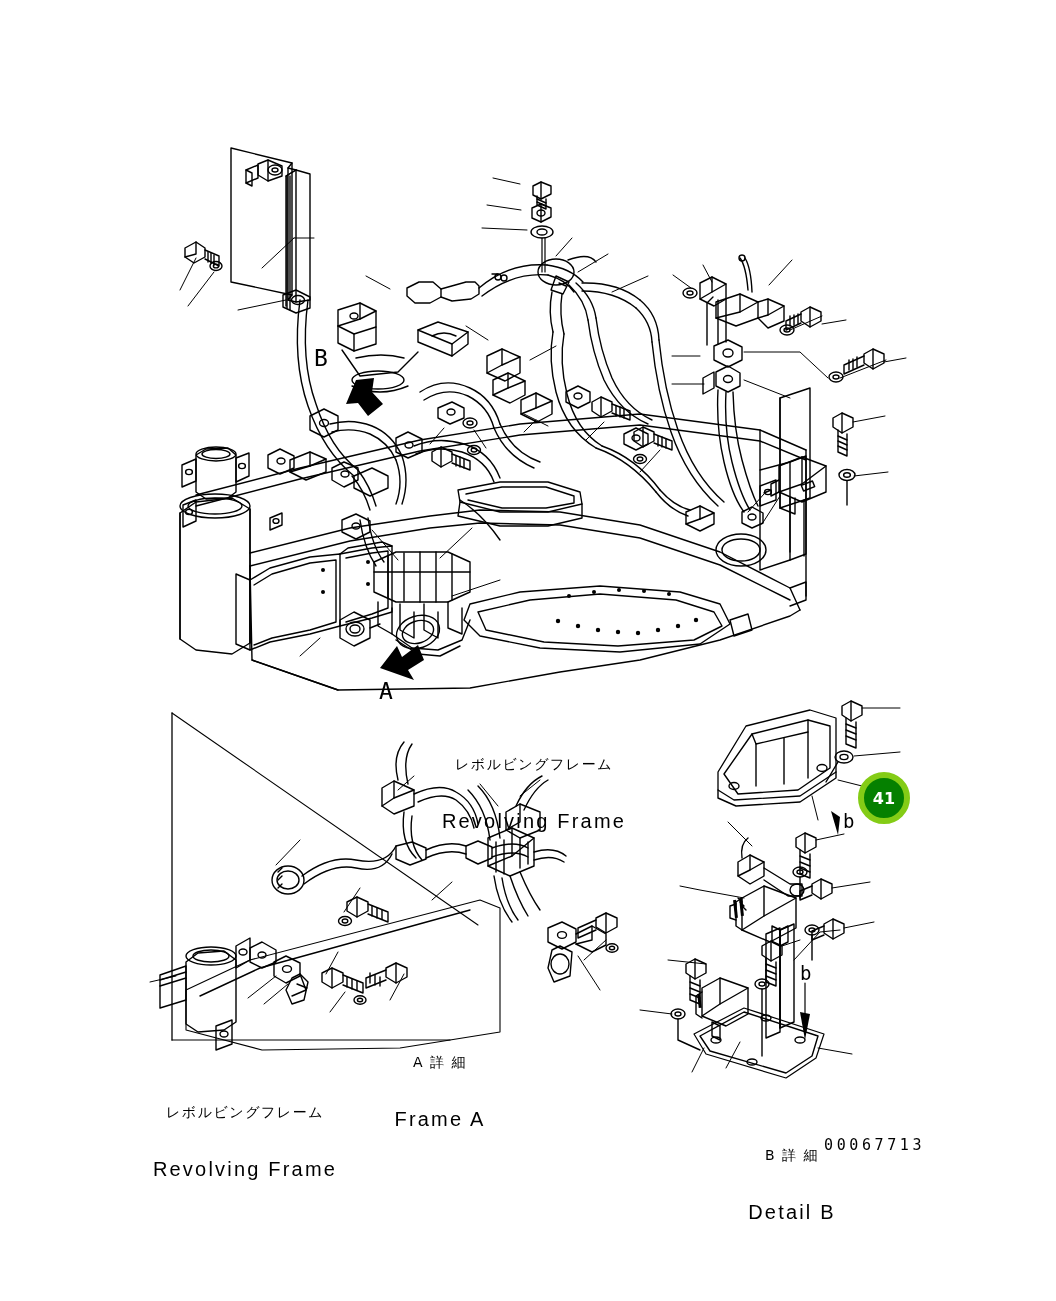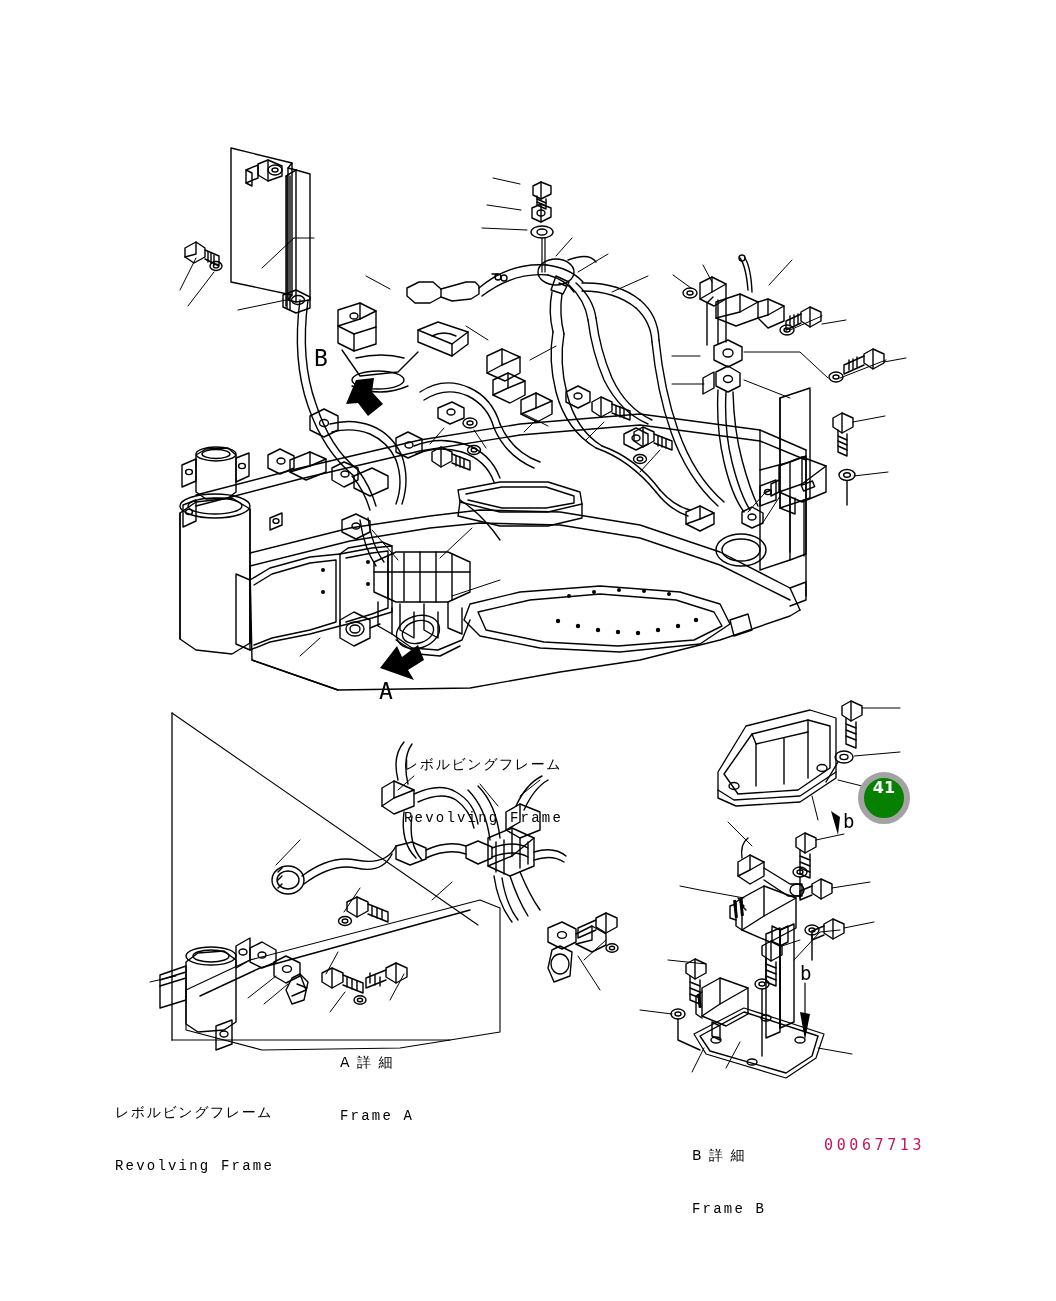--- a/index.html
+++ b/index.html
@@ -19,36 +19,36 @@
     left: 0; top: 0;
     width: 1056px;
     height: 1301px;
     background: #ffffff;
   }
   #sheet svg {
     display: block;
   }
   .lbl {
     position: absolute;
-    text-align: left;
+    text-align: center;
     color: #000000;
     line-height: 1.18;
     white-space: pre;
     user-select: none;
   }
   .lbl .jp {
     display: block;
     font-family: "DejaVu Sans", sans-serif;
     font-size: 14px;
     letter-spacing: 1.5px;
   }
   .lbl .en {
     display: block;
-    font-family: Liberation Mono, monospace;
-    font-size: 14px;
+    font-family: Liberation Sans, sans-serif;
+    font-size: 20px;
     letter-spacing: 2.2px;
   }
   .secmark {
     position: absolute;
     font-family: "DejaVu Sans Mono", monospace;
     font-size: 23px;
     color: #000000;
     user-select: none;
   }
   .submark {
@@ -56,32 +56,32 @@
     font-family: "DejaVu Sans Mono", monospace;
     font-size: 19px;
     color: #000000;
     user-select: none;
   }
   .drawno {
     position: absolute;
     font-family: "DejaVu Sans Mono", monospace;
     font-size: 15px;
     letter-spacing: 3.6px;
-    color: #be185d;
+    color: #000000;
     user-select: none;
   }
   .badge {
     position: absolute;
     width: 52px;
     height: 52px;
     border-radius: 50%;
-    border: 6px solid #a3a3a3;
+    border: 6px solid #84cc16;
     box-sizing: border-box;
     display: flex;
-    align-items: flex-start;
+    align-items: center;
     justify-content: center;
     color: #ffffff;
     font-family: "DejaVu Sans", sans-serif;
     font-size: 16px;
     font-weight: bold;
   }
 </style>
 </head>
 <body>
 
@@ -737,21 +737,21 @@
   <span class="en">Revolving Frame</span>
 </div>
 
 <div class="lbl" style="left:340px; top:1016px; width:200px;">
   <span class="jp">A 詳 細</span>
   <span class="en">Frame A</span>
 </div>
 
 <div class="lbl" style="left:692px; top:1109px; width:200px;">
   <span class="jp">B 詳 細</span>
-  <span class="en">Frame B</span>
+  <span class="en">Detail B</span>
 </div>
 
 <div class="secmark" style="left:314px; top:345px;">B</div>
 
 <div class="secmark" style="left:379px; top:678px;">A</div>
 
 <div class="submark" style="left:843px; top:810px;">b</div>
 
 <div class="submark" style="left:800px; top:962px;">b</div>
 

